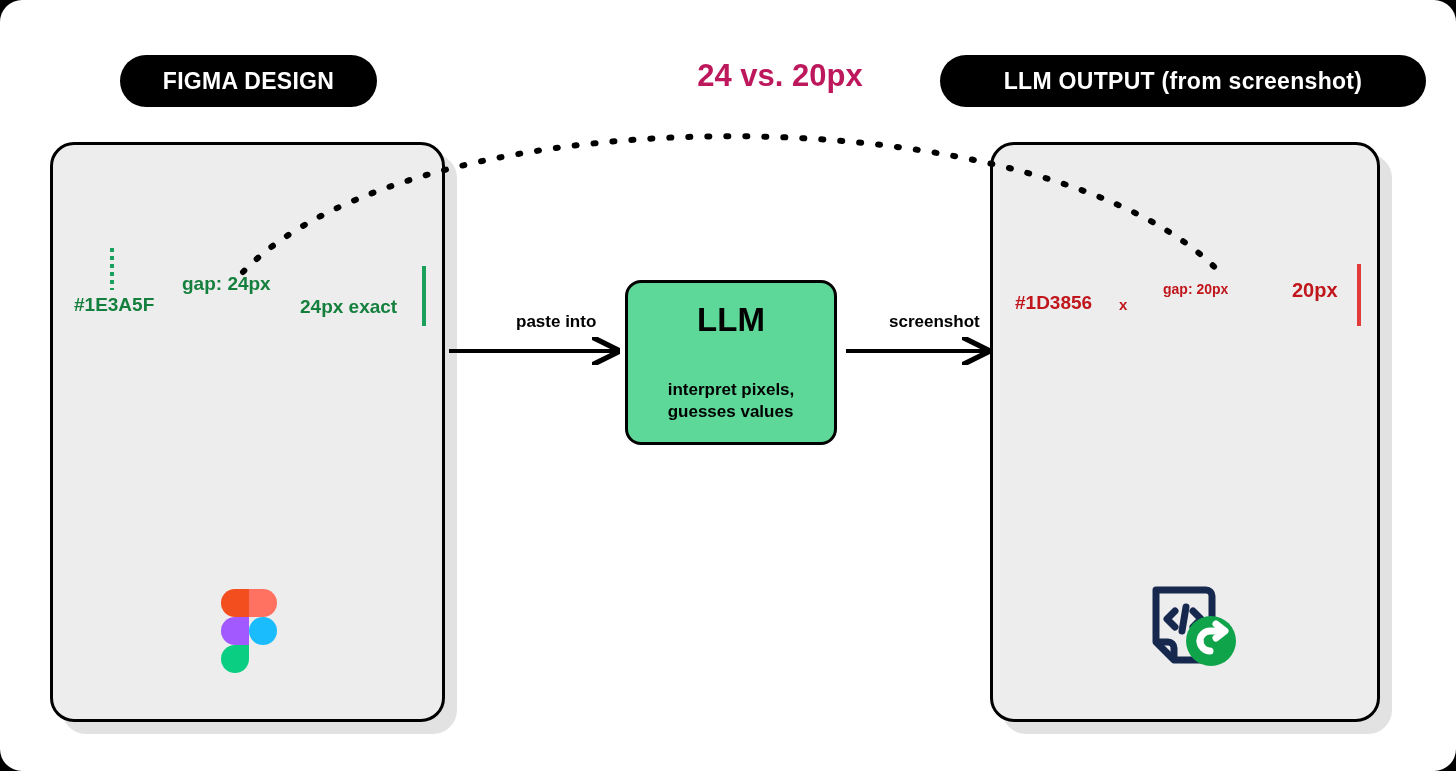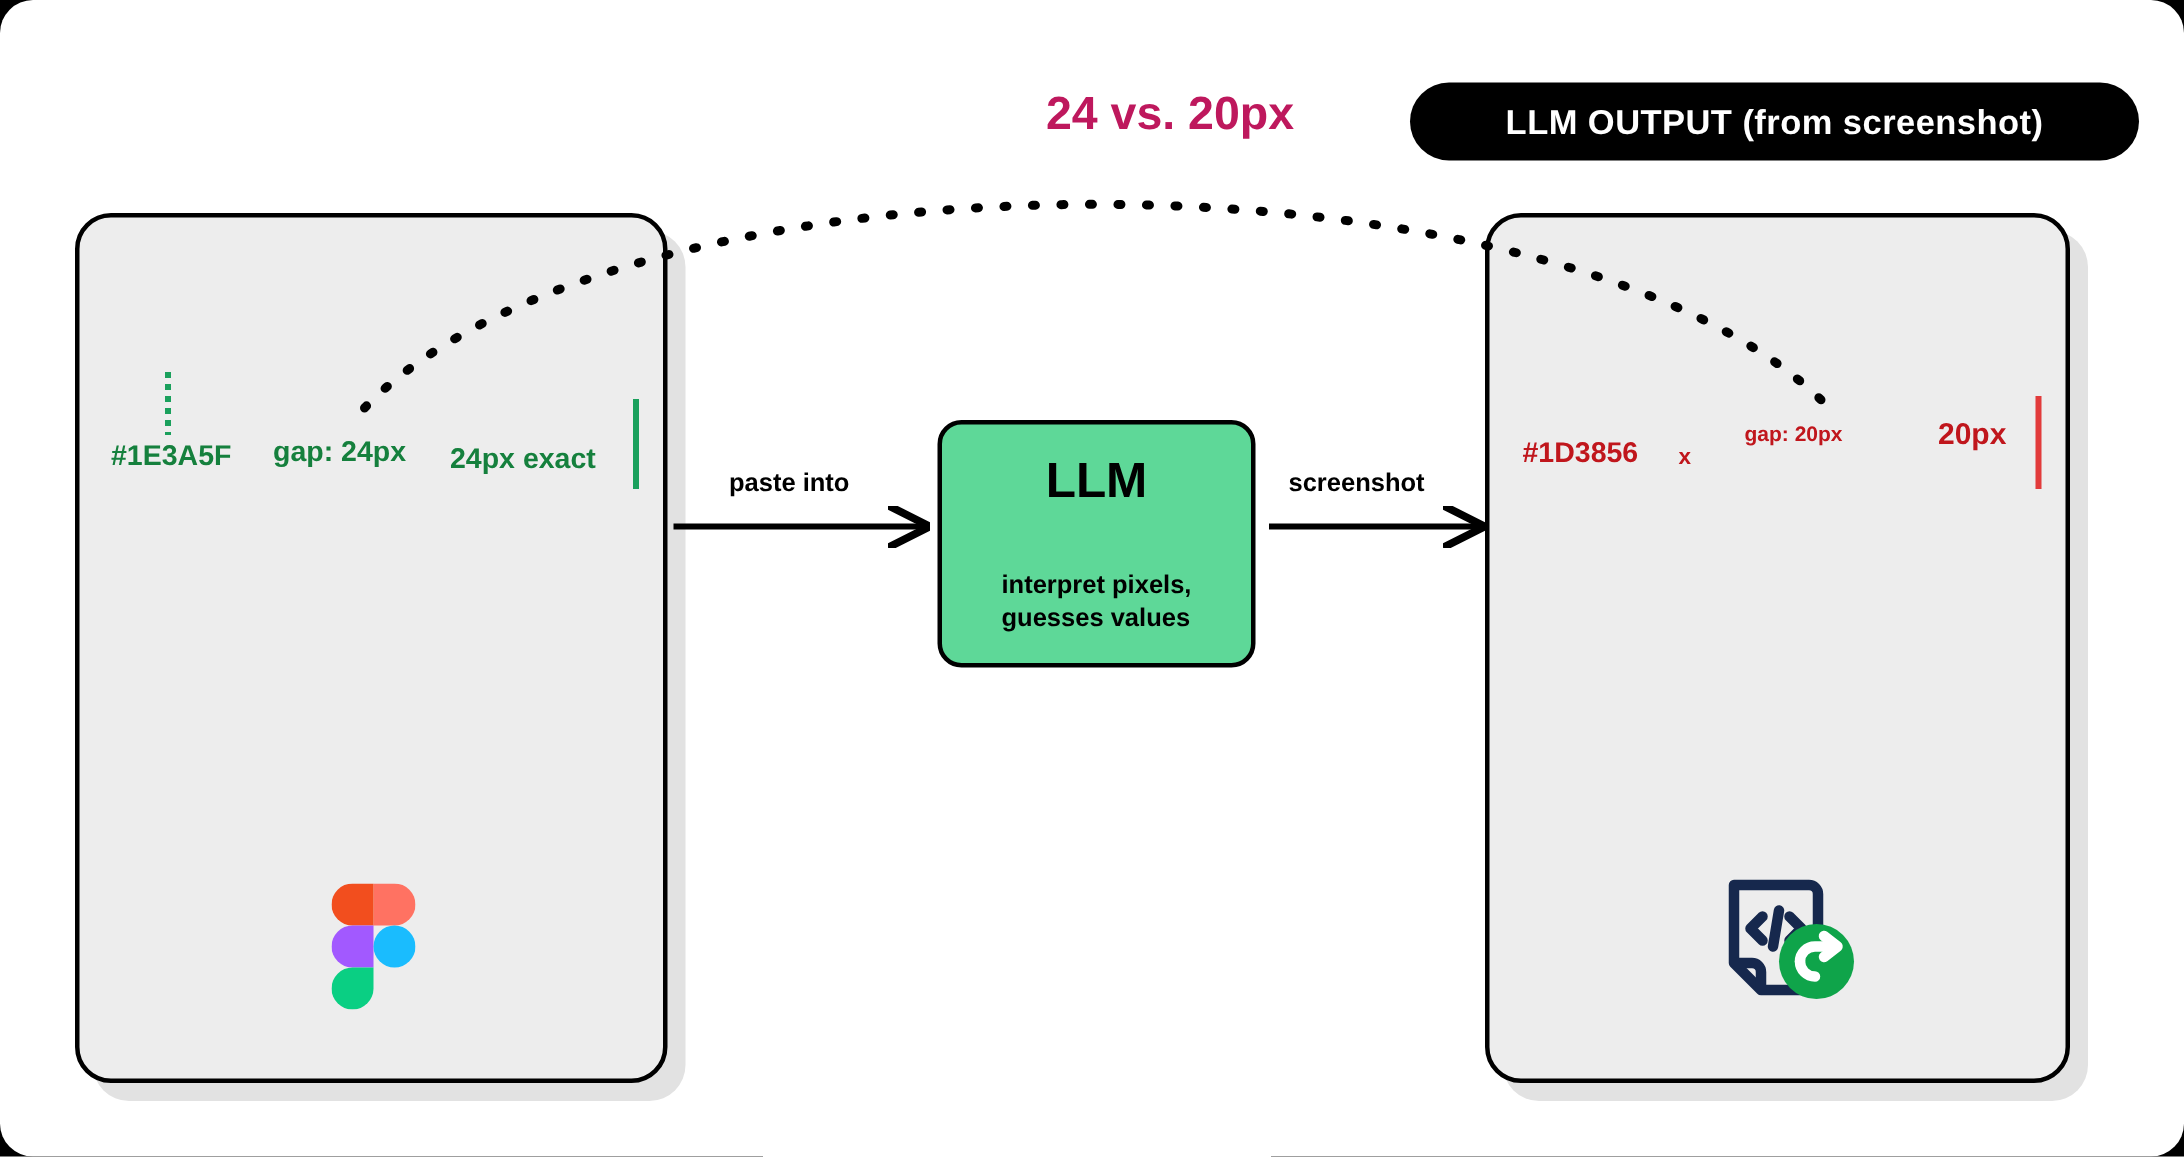--- a/index.html
+++ b/index.html
@@ -106,21 +106,21 @@
   #r-card3{left:1020px;top:490px;width:330px;height:58px;}
   #r-card3 .bar1{width:150px;}
   #r-card3 .bar2{width:92px;}
 
   
   .anno{position:absolute;font-weight:bold;white-space:nowrap;z-index:20;}
   .anno-green{color:#15803d;}
   .anno-red{color:#c0161c;}
 
   #a-hex-left{left:74px;top:294px;font-size:19px;}
-  #a-gap-left{left:182px;top:291px;font-size:19px;}
+  #a-gap-left{left:182px;top:273px;font-size:19px;}
   #a-exact-left{left:300px;top:296px;font-size:19px;}
 
   #a-hex-right{left:1015px;top:292px;font-size:19px;}
   #a-hex-right-mark{left:1119px;top:296px;font-size:15px;font-weight:bold;}
   #a-gap-right{left:1163px;top:281px;font-size:14px;}
   #a-px-right{left:1292px;top:279px;font-size:20px;}
 
   
   #marker-dotted{
     position:absolute;left:110px;top:248px;width:4px;height:42px;
@@ -142,21 +142,21 @@
     position:absolute;left:625px;top:280px;width:212px;height:165px;
     background:#5ed898;border:3px solid #000;border-radius:16px;
     box-sizing:border-box;z-index:20;
     display:flex;flex-direction:column;align-items:center;justify-content:center;gap:29px;
   }
   #llm-title{font-size:33px;font-weight:bold;color:#000;line-height:1;margin-bottom:14px;}
   #llm-sub{font-size:17px;font-weight:bold;color:#000;line-height:1.25;}
 
   
   #flow-layer{position:absolute;left:0;top:0;width:1456px;height:771px;z-index:18;pointer-events:none;}
-  .flow-label{position:absolute;font-size:17px;font-weight:bold;color:#000;z-index:19;white-space:nowrap;}
+  .flow-label{position:absolute;font-size:17px;font-weight:bold;color:#000;z-index:19;white-space:nowrap;margin-left:30px;}
   #label-paste{left:486px;top:312px;}
   #label-generates{left:859px;top:312px;}
 
   
   #figma-logo{position:absolute;left:221px;top:589px;width:56px;height:82px;z-index:15;}
   #code-logo{position:absolute;left:1148px;top:580px;width:90px;height:88px;z-index:15;}
 </style>
 </head>
 <body>
 
@@ -254,16 +254,17 @@
     <line x1="449" y1="351" x2="616" y2="351" stroke="#000" stroke-width="4" marker-end="url(#arrowhead)"></line>
     <line x1="846" y1="351" x2="986" y2="351" stroke="#000" stroke-width="4" marker-end="url(#arrowhead)"></line>
   </svg>
   <div class="flow-label" id="label-paste">paste into</div>
   <div class="flow-label" id="label-generates">screenshot</div>
 
   <svg id="arc-layer" viewBox="0 0 1456 771" xmlns="http://www.w3.org/2000/svg">
     <path d="M243 272 C 420 88, 1060 92, 1225 278" fill="none" stroke="#000" stroke-width="6" stroke-linecap="round" stroke-dasharray="2 17"></path>
   </svg>
 
+  <div class="pill" id="pill-figma">FIGMA DESIGN</div>
   <div class="pill" id="pill-llm">LLM OUTPUT (from screenshot)</div>
   <div id="headline">24 vs. 20px</div>
 
 </div>
 
 </body></html>

